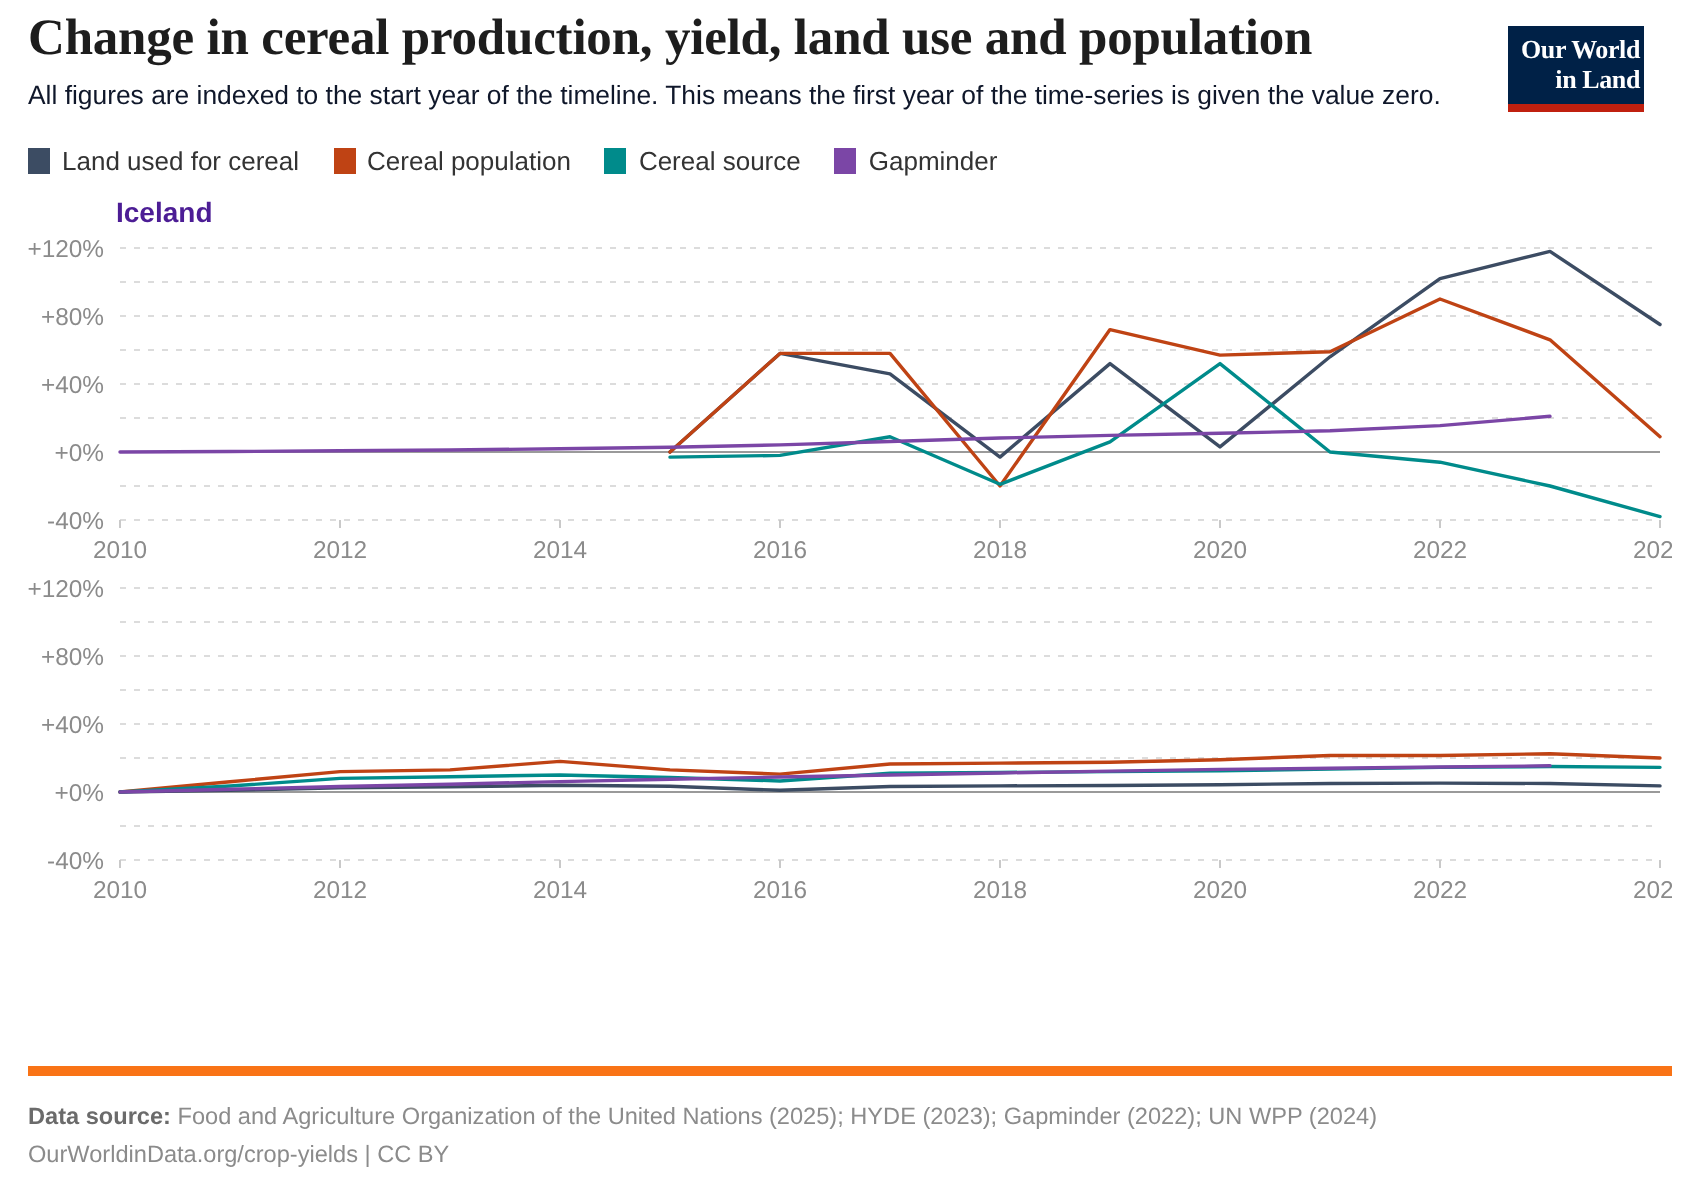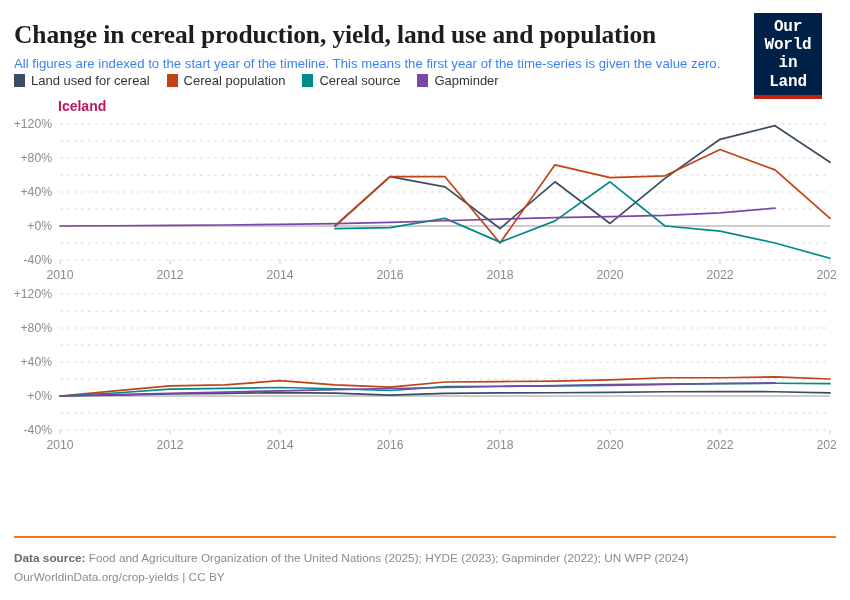--- a/index.html
+++ b/index.html
@@ -19,35 +19,35 @@
     width: 850px;
     height: 600px;
     position: relative;
     box-sizing: border-box;
     padding: 0 14px;
   }
 
   
   .header {
     position: relative;
-    padding-top: 20px;
+    padding-top: 4px;
   }
   .chart-title {
     font-family: "Liberation Serif", serif;
     font-size: 25.5px;
     font-weight: 700;
     letter-spacing: -0.1px;
     color: #1d1d1d;
     margin: 0;
     line-height: 1.18;
     padding-right: 90px;
   }
   .chart-subtitle {
     font-size: 13.2px;
-    color: #3b82f6;
+    color: #0f172a;
     line-height: 1.38;
     margin: 5px 0 0 0;
     max-width: 730px;
     font-weight: 400;
   }
 
   
   .owid-logo {
     position: absolute;
     top: 13px;
@@ -55,32 +55,34 @@
     width: 68px;
     background: #002147;
     border-bottom: 4px solid #c0200f;
     text-align: center;
     padding: 5px 2px 4px 2px;
     box-sizing: border-box;
   }
   .owid-logo span {
     display: block;
     color: #ffffff;
-    font-family: Liberation Mono, monospace;
-    font-size: 16px;
+    font-family: Liberation Serif, serif;
+    font-size: 13px;
     font-weight: 700;
     line-height: 1.14;
     letter-spacing: -0.2px;
+    text-align: right;
   }
 
   
   .legend {
     display: flex;
     align-items: center;
     gap: 17px;
+    margin-top: 16px;
     flex-wrap: wrap;
   }
   .legend-item {
     display: flex;
     align-items: center;
     gap: 6px;
   }
   .legend-swatch {
     width: 11px;
     height: 13px;
@@ -96,21 +98,21 @@
   
   .facets {
     margin-top: 10px;
   }
   .facet {
     position: relative;
   }
   .facet-title {
     font-size: 14px;
     font-weight: 700;
-    color: #be185d;
+    color: #4c1d95;
     margin: 0 0 2px 44px;
   }
   .plot-wrap {
     position: relative;
     width: 822px;
     height: 170px;
   }
   .plot-wrap svg {
     display: block;
   }
@@ -125,21 +127,21 @@
   .axis-text.x {
     text-anchor: middle;
   }
 
   
   .footer {
     position: absolute;
     left: 14px;
     right: 14px;
     bottom: 14px;
-    border-top: 2px solid #f97316;
+    border-top: 5px solid #f97316;
     padding-top: 11px;
   }
   .footer-line {
     font-size: 11.8px;
     color: #8b8b8b;
     line-height: 1.55;
   }
   .footer-line b {
     color: #6b6b6b;
     font-weight: 700;

